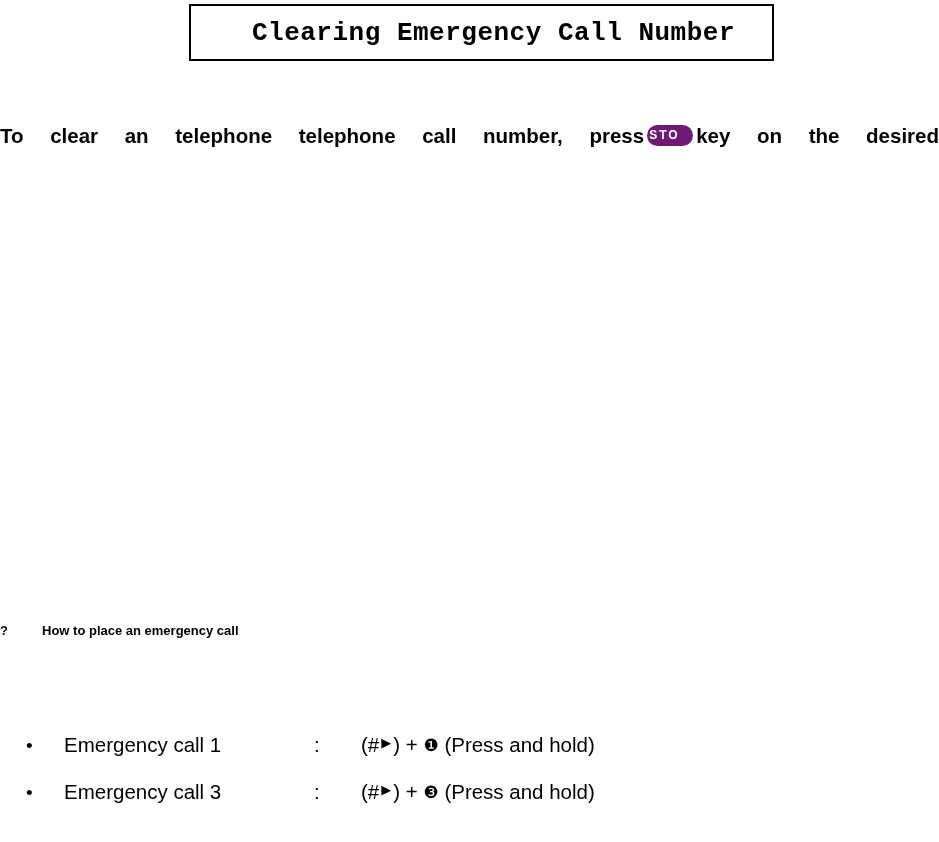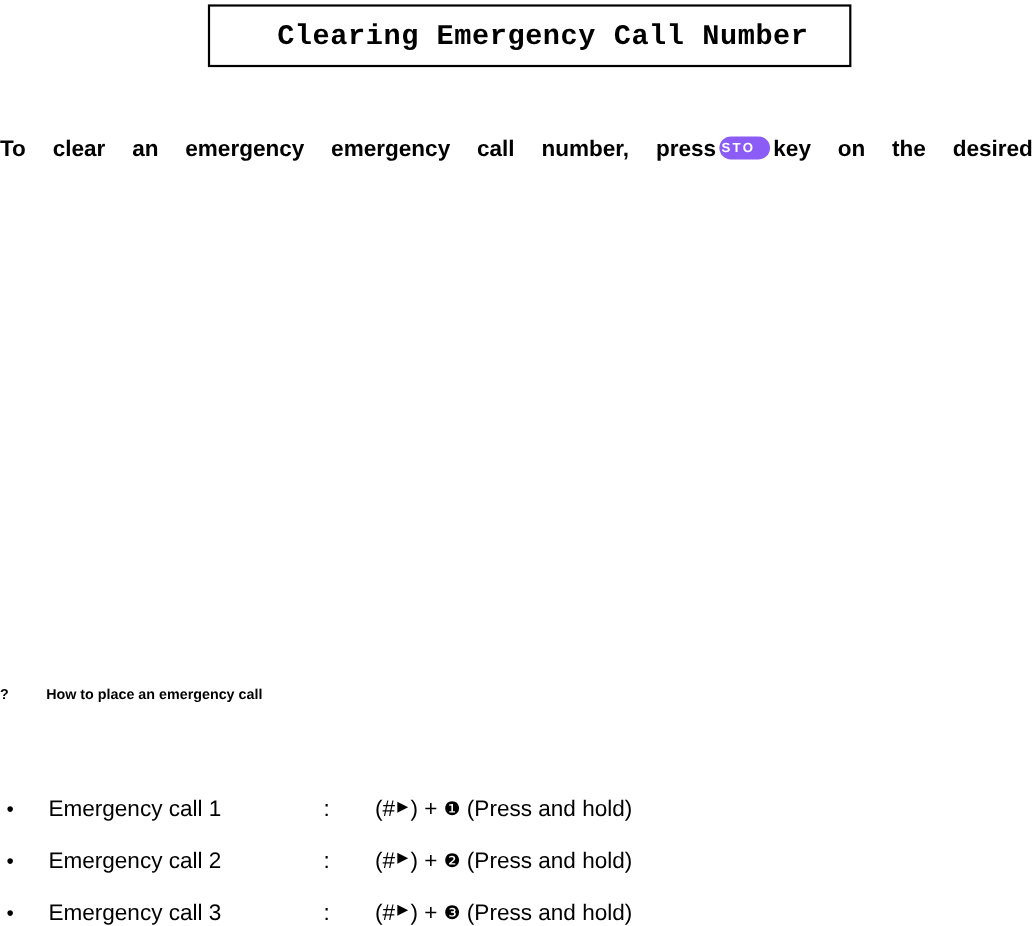--- a/index.html
+++ b/index.html
@@ -64,21 +64,21 @@
   }
   .line-last {
     display: block;
     text-align: left;
     text-align-last: left;
   }
 
   
   .key-sto {
     display: inline-block;
-    background: #8b5cf6;
+    background: #701a75;
     color: #ffffff;
     border-radius: 11px;
     vertical-align: middle;
     text-align: center;
     font-family: "Liberation Sans", sans-serif;
     font-weight: bold;
     position: relative;
   }
   .key-sto.big {
     width: 46px;
@@ -133,22 +133,23 @@
     position: absolute;
     left: 0px;
     top: 712px;
     width: 939px;
     font-size: 20.5px;
     font-weight: normal;
   }
   .list-item {
     display: block;
     height: 47px;
-    line-height: 47px;
+    line-height: 65px;
     white-space: nowrap;
+    margin-left: 20px;
   }
   .li-bullet {
     display: inline-block;
     width: 44px;
     text-align: left;
     padding-left: 6px;
     box-sizing: border-box;
     font-size: 19px;
   }
   .li-label {
@@ -177,37 +178,34 @@
 </style>
 </head>
 <body>
 
 <div class="title-box">
   <span class="title-text">Clearing Emergency Call Number</span>
 </div>
 
 <div class="para">
 
-  <span class="line"><span>To clear an emergency emergency call number, press</span><span class="key-sto big">STO</span><span>key on the desired</span></span>
+  <span class="line"><span>To clear an telephone telephone call number, press</span><span class="key-sto big">STO</span><span>key on the desired</span></span>
 
 
 
 </div>
 
 <div class="section-head">
   <span class="qmark">?</span><span>How to place an emergency call</span>
 </div>
 
 <div class="list">
 
   <div class="list-item">
     <span class="li-bullet">•</span><span class="li-label">Emergency call 1</span><span class="li-colon">:</span><span class="li-combo"><span>(#</span><span class="tri-glyph">▶</span><span>) +</span> <span class="circ-num">❶</span> <span>(Press and hold)</span></span>
   </div>
 
-  <div class="list-item">
-    <span class="li-bullet">•</span><span class="li-label">Emergency call 2</span><span class="li-colon">:</span><span class="li-combo"><span>(#</span><span class="tri-glyph">▶</span><span>) +</span> <span class="circ-num">❷</span> <span>(Press and hold)</span></span>
-  </div>
 
   <div class="list-item">
     <span class="li-bullet">•</span><span class="li-label">Emergency call 3</span><span class="li-colon">:</span><span class="li-combo"><span>(#</span><span class="tri-glyph">▶</span><span>) +</span> <span class="circ-num">❸</span> <span>(Press and hold)</span></span>
   </div>
 
 </div>
 
 </body></html>

